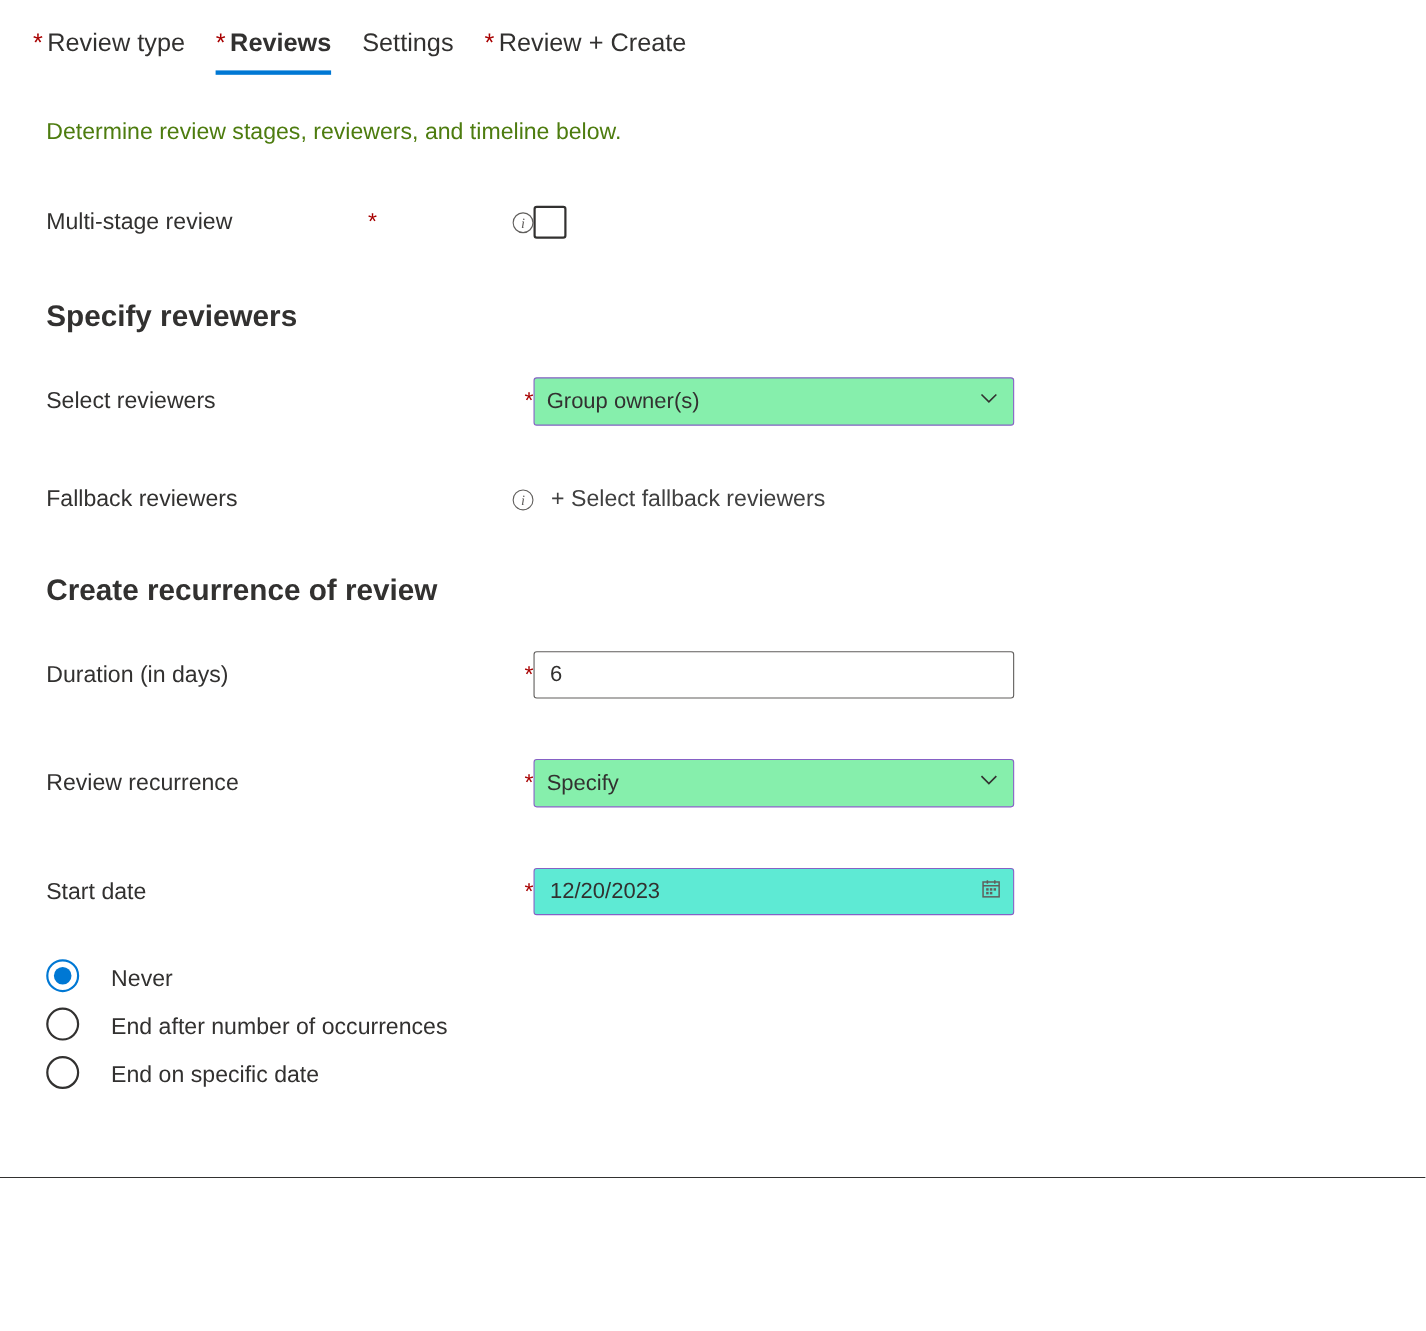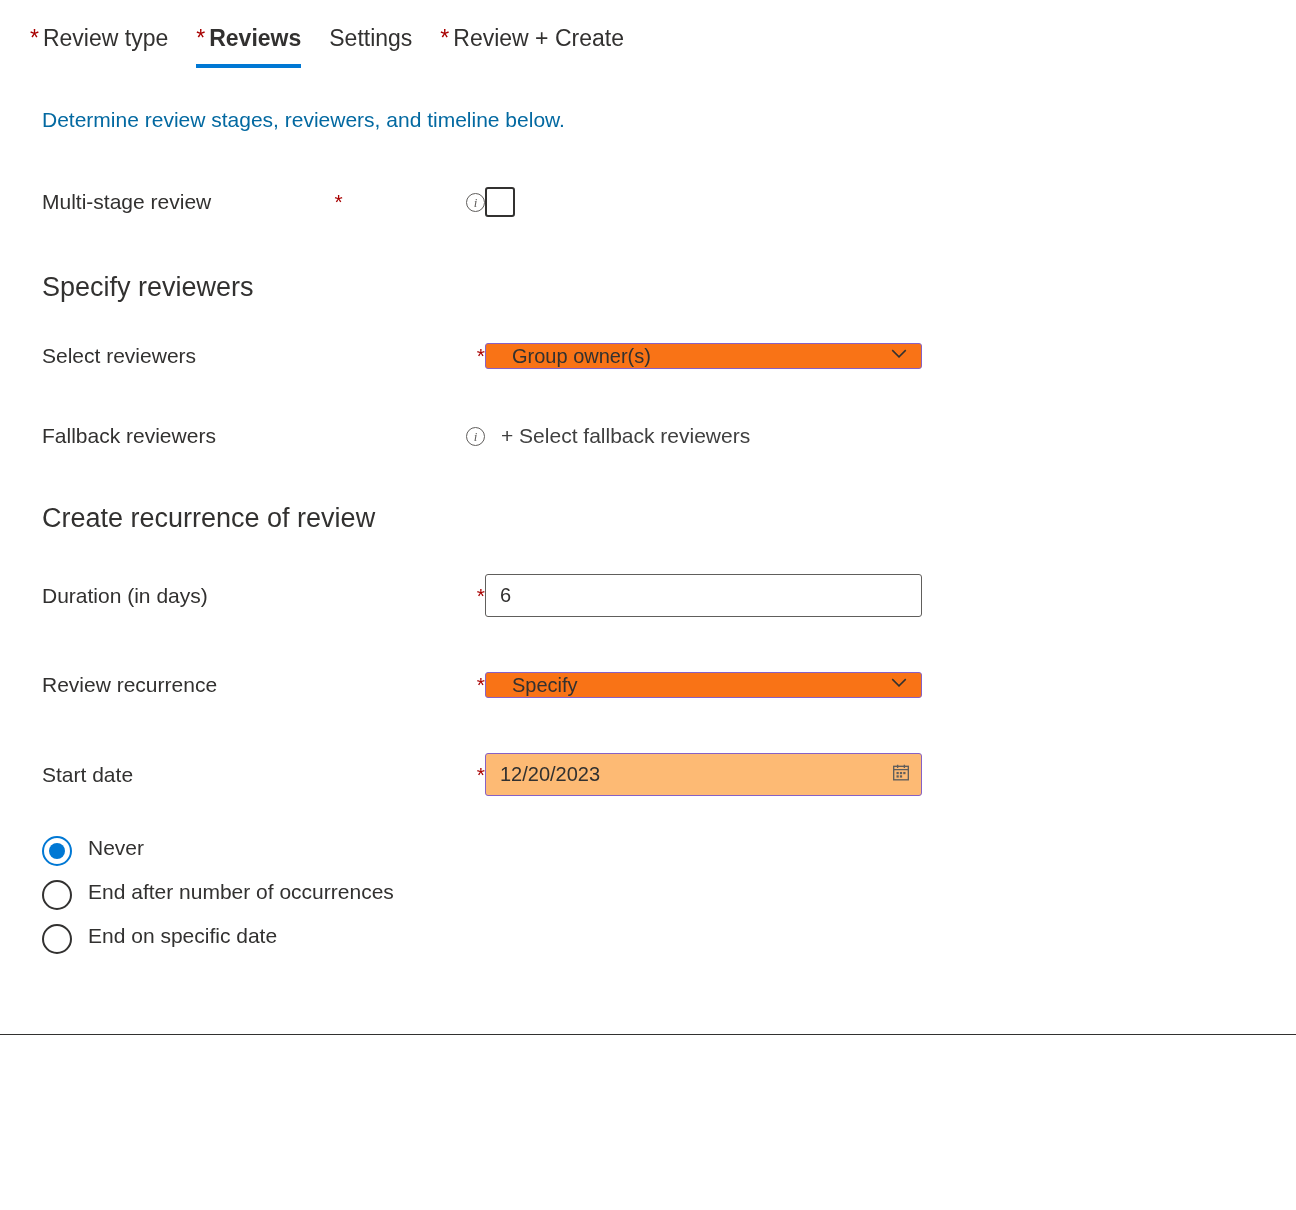--- a/index.html
+++ b/index.html
@@ -37,21 +37,21 @@
       font-weight: 600;
       border-bottom: 4px solid #0078d4;
     }
     .tab .req {
       color: #a80000;
       margin-right: 4px;
       font-weight: 400;
     }
     .description {
       font-size: 21px;
-      color: #0369a1;
+      color: #4d7c0f;
       margin-bottom: 55px;
       padding-left: 42px;
     }
     .form-row {
       display: flex;
       align-items: center;
       margin-bottom: 55px;
       padding-left: 42px;
     }
     .form-row.tighter {
@@ -79,44 +79,44 @@
       border: 1.5px solid #605e5c;
       border-radius: 50%;
       font-size: 13px;
       color: #605e5c;
       font-style: italic;
       font-family: Georgia, serif;
       line-height: 1;
     }
     .section-heading {
       font-size: 27px;
-      font-weight: 400;
+      font-weight: 700;
       color: #323130;
       margin-bottom: 40px;
       padding-left: 42px;
     }
     .checkbox-box {
       width: 30px;
       height: 30px;
       border: 2px solid #323130;
       border-radius: 3px;
       cursor: pointer;
       background: #fff;
     }
     .select-wrap {
       position: relative;
       width: 437px;
     }
     .select-box {
       width: 100%;
-      height: 26px;
+      height: 44px;
       border: 1px solid #8661c5;
       border-radius: 3px;
-      background: #f97316;
-      padding: 0 40px 0 26px;
+      background: #86efac;
+      padding: 0 40px 0 11px;
       font-size: 20px;
       color: #323130;
       cursor: pointer;
       display: flex;
       align-items: center;
     }
     .select-chevron {
       position: absolute;
       right: 14px;
       top: 50%;
@@ -136,21 +136,21 @@
     }
     .date-wrap {
       position: relative;
       width: 437px;
     }
     .date-input {
       width: 100%;
       height: 43px;
       border: 1px solid #8661c5;
       border-radius: 3px;
-      background: #fdba74;
+      background: #5eead4;
       padding: 0 40px 0 14px;
       font-size: 20px;
       color: #323130;
       font-family: inherit;
       cursor: pointer;
       display: flex;
       align-items: center;
     }
     .calendar-icon {
       position: absolute;
@@ -169,22 +169,22 @@
       padding: 0;
       margin-left: 16px;
     }
     .radio-group {
       display: flex;
       flex-direction: column;
       gap: 14px;
     }
     .radio-row {
       display: flex;
-      align-items: flex-start;
-      gap: 16px;
+      align-items: flex-end;
+      gap: 29px;
       cursor: pointer;
     }
     .radio-circle {
       width: 30px;
       height: 30px;
       border-radius: 50%;
       border: 2px solid #323130;
       display: flex;
       align-items: center;
       justify-content: center;

